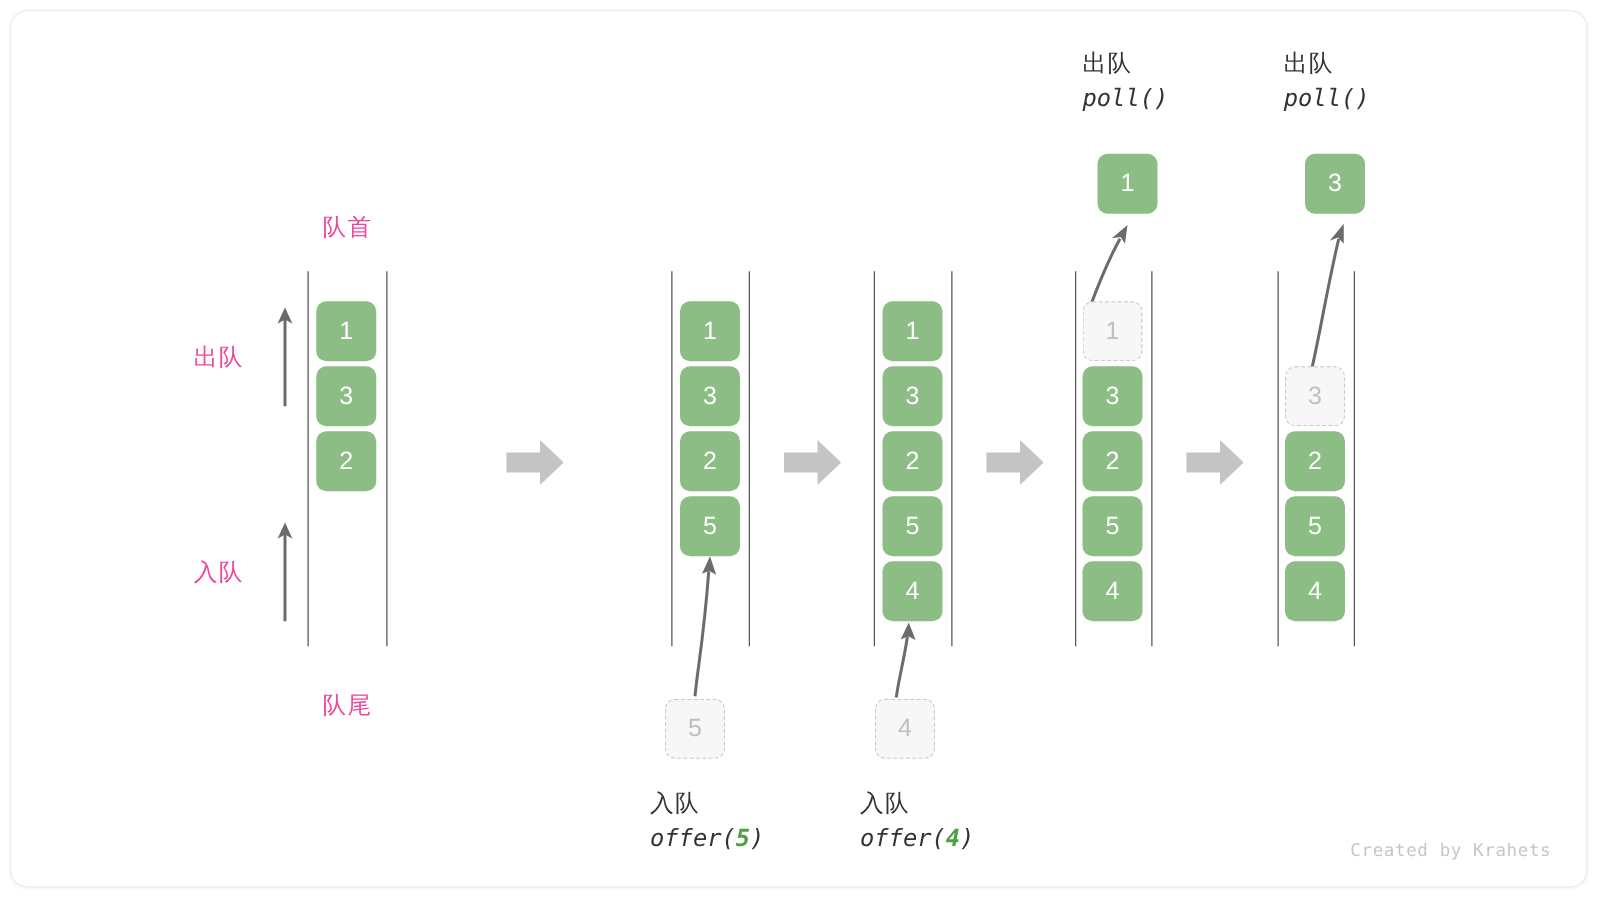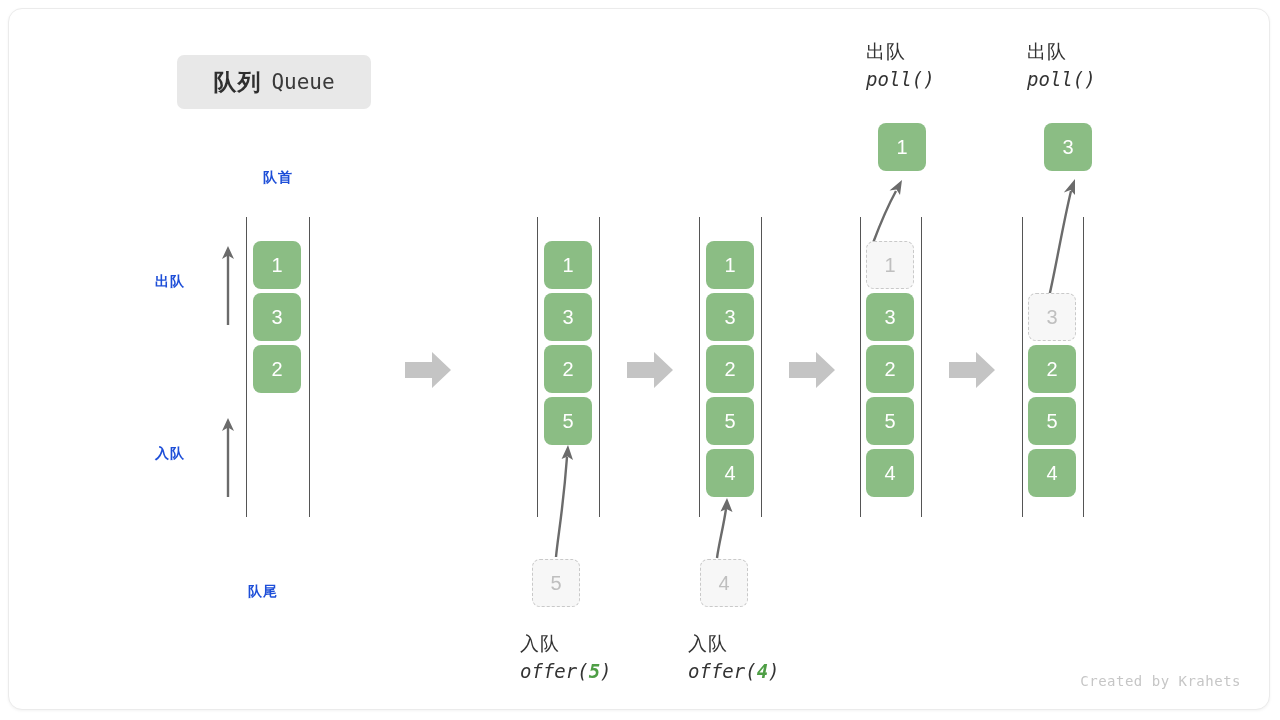--- a/index.html
+++ b/index.html
@@ -41,21 +41,21 @@
     font-size: 23px; font-weight: bold; color: #2f2f2f;
     letter-spacing: 1px;
   }
   #title-chip .en {
     font-family: "DejaVu Sans Mono", "Liberation Mono", monospace;
     font-size: 21px; color: #3a3a3a; margin-left: 10px;
   }
 
   
   .cn-bold {
-    font-size: 14px; font-weight: bold; color: #1d4ed8;
+    font-size: 19px; font-weight: normal; color: #ec4899;
     white-space: nowrap; letter-spacing: 1px;
   }
 
   
   .op-label { white-space: nowrap; line-height: 1.42; }
   .op-label .l1 {
     font-size: 19px; color: #333333; letter-spacing: 1px;
     display: block;
   }
   .op-label .l2 {
@@ -102,28 +102,24 @@
     color: #c6c6c6;
     letter-spacing: 0.5px;
     white-space: nowrap;
   }
 </style>
 </head>
 <body>
 
 <div id="card">
 
-  <div class="abs" id="title-chip">
-    <span class="cn">队列</span>
-    <span class="en">Queue</span>
-  </div>
 
   <div class="abs cn-bold" style="left:239px; top:160px; width:60px; text-align:center;">队首</div>
 
-  <div class="abs cn-bold" style="left:239px; top:542px; width:60px; text-align:left;margin-top:32px;">队尾</div>
+  <div class="abs cn-bold" style="left:239px; top:542px; width:60px; text-align:center;">队尾</div>
 
   <div class="abs cn-bold" style="left:146px; top:264px;">出队</div>
   <div class="abs cn-bold" style="left:146px; top:436px;">入队</div>
 
   <svg class="abs thin-arrow" style="left:208px; top:236px;" width="22" height="82" viewBox="0 0 22 82">
     <line x1="11" y1="80" x2="11" y2="10" stroke="#6b6b6b" stroke-width="2.4"></line>
     <path d="M11 1 L17 14 L11 10.5 L5 14 Z" fill="#6b6b6b"></path>
   </svg>
 
   <svg class="abs thin-arrow" style="left:208px; top:408px;" width="22" height="82" viewBox="0 0 22 82">

